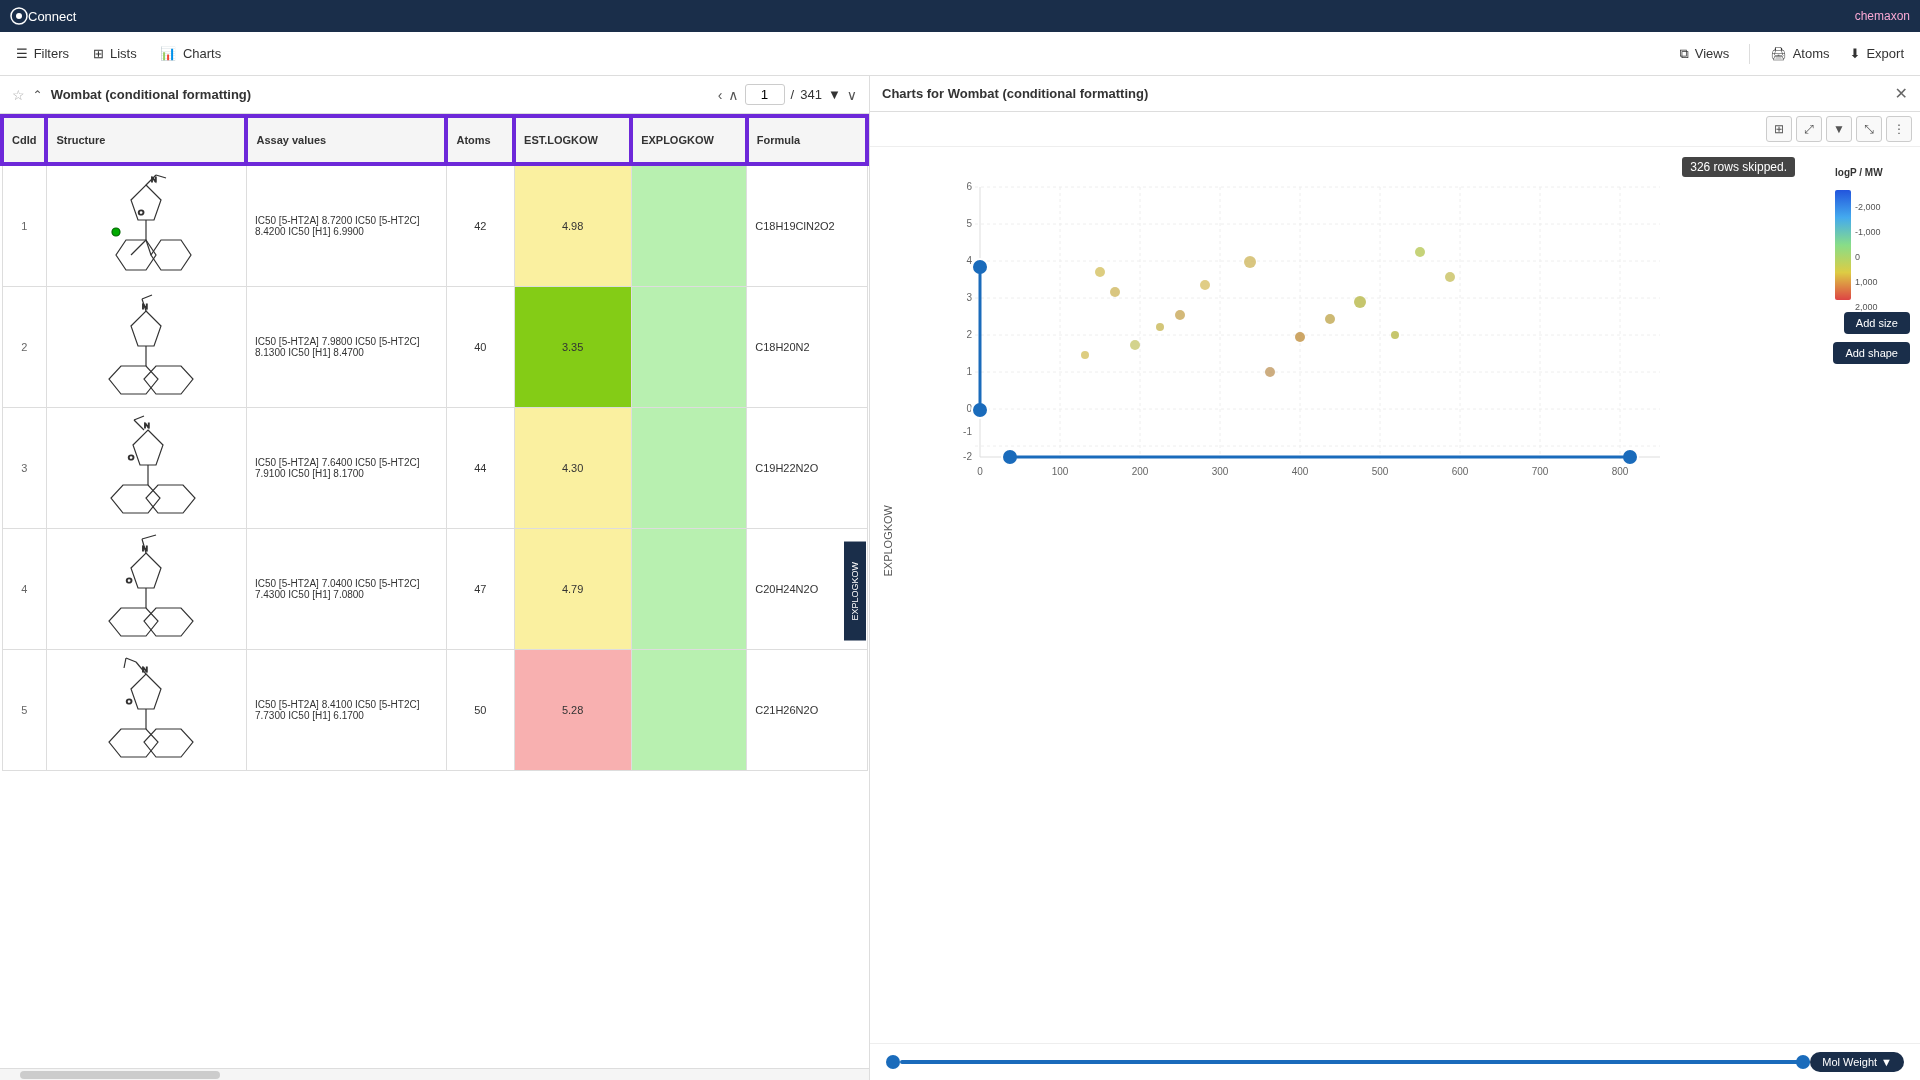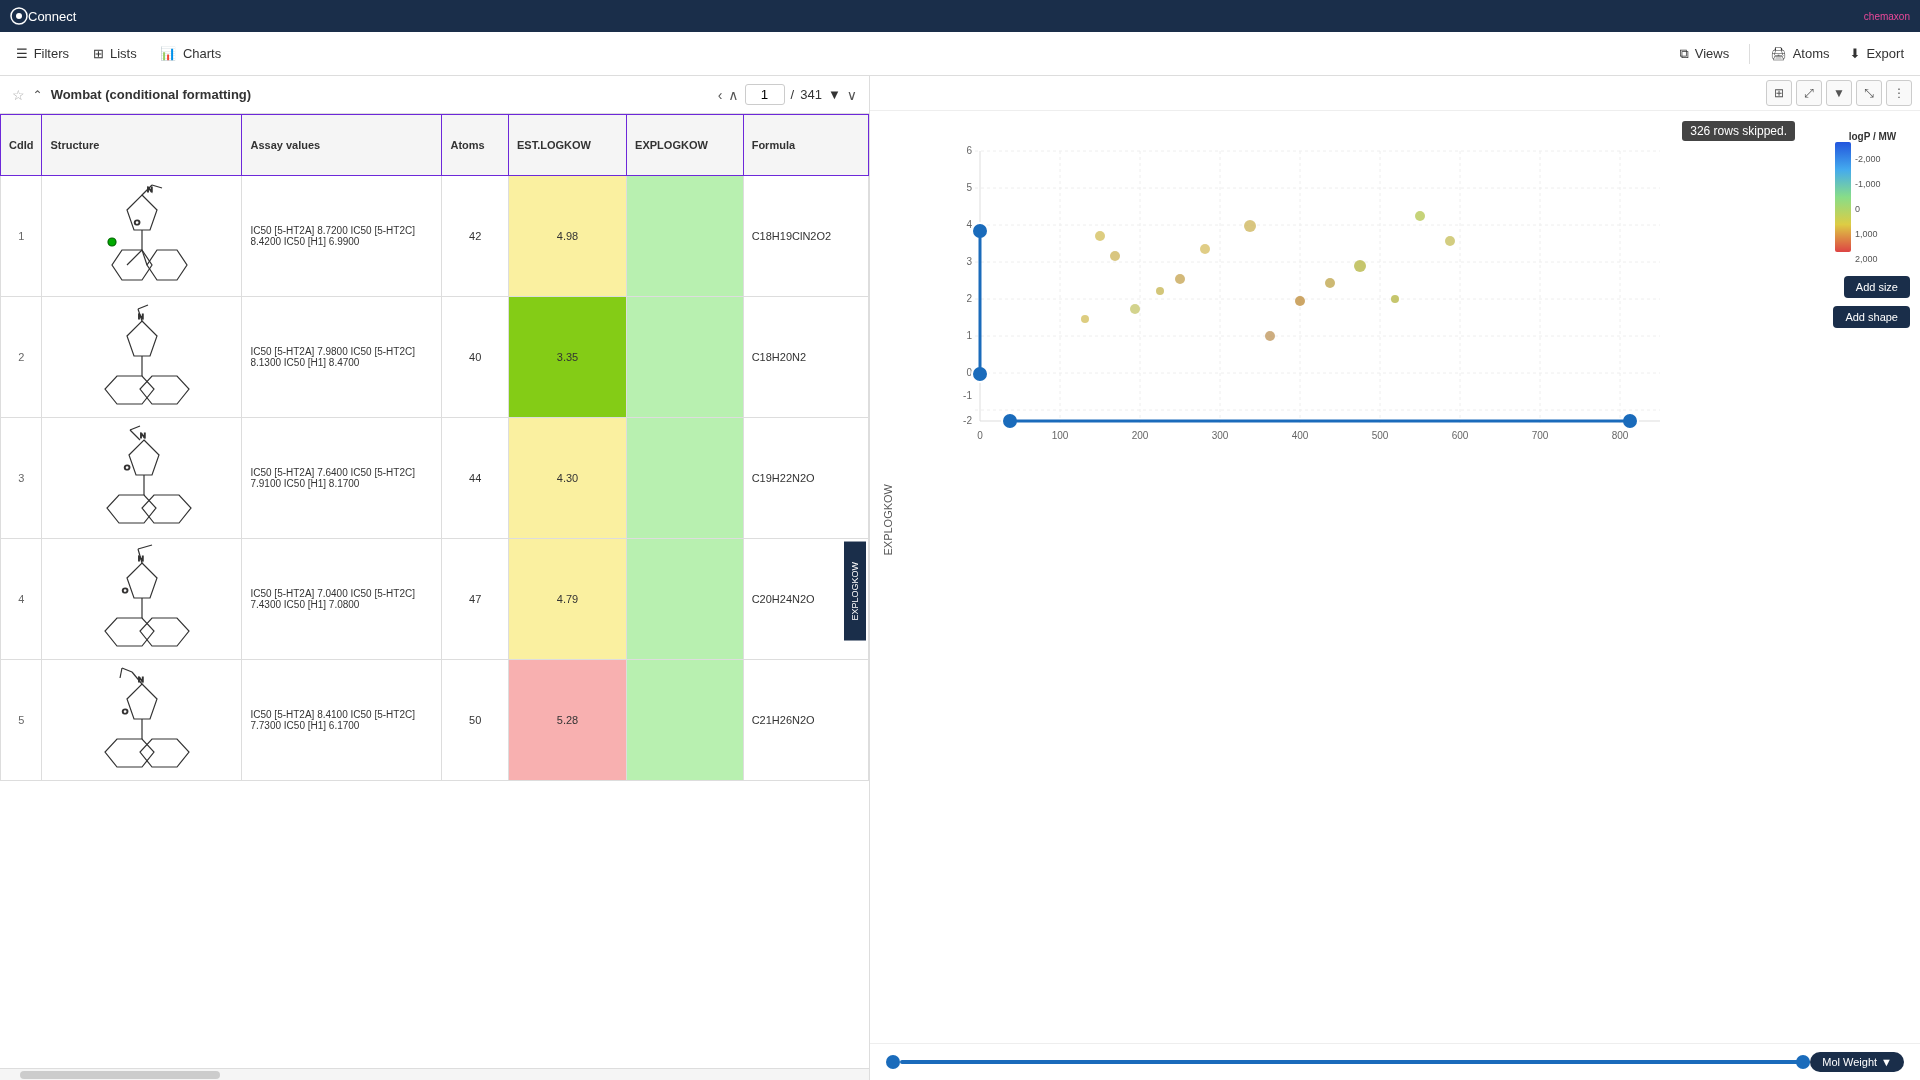--- a/index.html
+++ b/index.html
@@ -9,21 +9,21 @@
     .topbar {
       background: #1a2e4a;
       height: 32px;
       display: flex;
       align-items: center;
       padding: 0 10px;
       color: #fff;
       justify-content: space-between;
     }
     .topbar-left { display: flex; align-items: center; font-size: 13px; }
-    .topbar-right { font-size: 10px; color: #ec4899; }
+    .topbar-right { font-size: 12px; color: #f9a8d4; }
 
     
     .toolbar {
       height: 44px;
       display: flex;
       align-items: center;
       padding: 0 16px;
       border-bottom: 1px solid #ddd;
       gap: 24px;
       background: #fff;
@@ -72,22 +72,22 @@
       width: 100%;
       height: 100%;
       overflow: auto;
     }
     table {
       border-collapse: collapse;
       width: 100%;
     }
     thead th {
       background: #f5f5f5;
-      border: 1px solid #6d28d9;
-      padding: 24px 8px;
+      border: 4px solid #6d28d9;
+      padding: 16px 8px;
       font-size: 11px;
       font-weight: 600;
       text-align: left;
       position: sticky;
       top: 0;
       z-index: 2;
       white-space: nowrap;
     }
     tbody td {
       border: 1px solid #ddd;
@@ -424,20 +424,24 @@
       </div>
     </div>
 
     <div class="scroll-indicator">
       <div style="height:8px;background:#ccc;width:200px;border-radius:4px;margin:2px 20px;"></div>
     </div>
   </div>
 
   <div class="chart-panel">
 
+    <div class="chart-header">
+      <span style="font-size:13px;font-weight:bold;">Charts for Wombat (conditional formatting)</span>
+      <span class="chart-close">✕</span>
+    </div>
 
     <div class="chart-toolbar">
       <div class="chart-tb-btn">
         <span>⊞</span>
       </div>
       <div class="chart-tb-btn">
         <span>⤢</span>
       </div>
       <div class="chart-tb-btn">
         <span>▼</span>
@@ -518,21 +522,21 @@
         <circle cx="40" cy="243" r="8" fill="#1a6bbb" stroke="#fff" stroke-width="2"></circle>
         <circle cx="40" cy="100" r="8" fill="#1a6bbb" stroke="#fff" stroke-width="2"></circle>
         <line x1="40" y1="100" x2="40" y2="243" stroke="#1a6bbb" stroke-width="3"></line>
 
         <circle cx="70" cy="290" r="8" fill="#1a6bbb" stroke="#fff" stroke-width="2"></circle>
         <circle cx="690" cy="290" r="8" fill="#1a6bbb" stroke="#fff" stroke-width="2"></circle>
         <line x1="70" y1="290" x2="690" y2="290" stroke="#1a6bbb" stroke-width="3"></line>
       </svg>
 
       <div style="position:absolute;top:20px;right:10px;width:75px;">
-        <div style="font-size:10px;font-weight:bold;color:#333;text-align:center;margin-bottom:0;">logP / MW</div>
+        <div style="font-size:10px;font-weight:bold;color:#333;margin-bottom:12px;">logP / MW</div>
         <div style="display:flex;gap:4px;">
           <div style="width:16px;height:110px;background:linear-gradient(to bottom,#2255dd,#44aaee,#88dd88,#ddcc44,#dd4444);border-radius:2px;"></div>
           <div style="display:flex;flex-direction:column;justify-content:space-between;font-size:9px;color:#555;height:110px;margin-top:12px;">
             <span>-2,000</span>
             <span>-1,000</span>
             <span>0</span>
             <span>1,000</span>
             <span>2,000</span>
           </div>
         </div>

